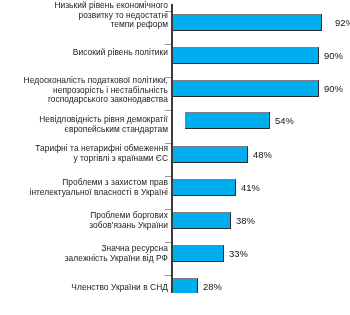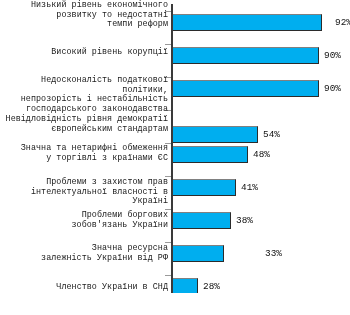--- a/index.html
+++ b/index.html
@@ -5,21 +5,21 @@
   html, body {
     margin: 0;
     padding: 0;
     background: #ffffff;
   }
   #chart-root {
     position: relative;
     width: 350px;
     height: 293px;
     background: #ffffff;
-    font-family: Liberation Mono, monospace;
+    font-family: Liberation Sans, sans-serif;
     overflow: hidden;
   }
 
   
   .plot-area {
     position: absolute;
     left: 0;
     top: 0;
     width: 350px;
     height: 315px;
@@ -108,48 +108,48 @@
       <div class="cat-label" style="top:1px;">Низький рівень економічного
 розвитку то недостатні
 темпи реформ</div>
       <div class="bar-wrap" style="top:14px;gap:8px;">
         <div class="bar" style="width:149px;"></div>
         <div class="value-label">92%</div>
       </div>
     </div>
 
     <div class="row" style="top:0px;">
-      <div class="cat-label" style="top:48px;">Високий рівень корупції</div>
+      <div class="cat-label" style="top:48px;">Високий рівень політики</div>
       <div class="bar-wrap" style="top:47px;">
         <div class="bar" style="width:146px;"></div>
         <div class="value-label">90%</div>
       </div>
     </div>
 
     <div class="row" style="top:0px;">
       <div class="cat-label" style="top:76px;">Недосконалість податкової політики,
 непрозорість і нестабільність
 господарського законодавства</div>
       <div class="bar-wrap" style="top:80px;">
         <div class="bar" style="width:146px;"></div>
         <div class="value-label">90%</div>
       </div>
     </div>
 
     <div class="row" style="top:0px;">
       <div class="cat-label" style="top:115px;">Невідловідність рівня демократії
 європейським стандартам</div>
-      <div class="bar-wrap" style="top:126px;">
+      <div class="bar-wrap" style="top:112px;padding-left:12px;">
         <div class="bar" style="width:85px;"></div>
         <div class="value-label">54%</div>
       </div>
     </div>
 
     <div class="row" style="top:0px;">
-      <div class="cat-label" style="top:144px;">Значна та нетарифні обмеження
+      <div class="cat-label" style="top:144px;">Тарифні та нетарифні обмеження
 у торгівлі з країнами ЄС</div>
       <div class="bar-wrap" style="top:146px;justify-content:center;">
         <div class="bar" style="width:75px;"></div>
         <div class="value-label">48%</div>
       </div>
     </div>
 
     <div class="row" style="top:0px;">
       <div class="cat-label" style="top:178px;text-align:right;">Проблеми з захистом прав
 інтелектуальної власності в Україні</div>
@@ -164,21 +164,21 @@
 зобов'язань України</div>
       <div class="bar-wrap" style="top:212px;">
         <div class="bar" style="width:58px;"></div>
         <div class="value-label">38%</div>
       </div>
     </div>
 
     <div class="row" style="top:0px;">
       <div class="cat-label" style="top:244px;">Значна ресурсна
 залежність України від РФ</div>
-      <div class="bar-wrap" style="top:245px;gap:36px;">
+      <div class="bar-wrap" style="top:245px;">
         <div class="bar" style="width:51px;"></div>
         <div class="value-label">33%</div>
       </div>
     </div>
 
     <div class="row" style="top:0px;">
       <div class="cat-label" style="top:283px;">Членство України в СНД</div>
       <div class="bar-wrap" style="top:278px;">
         <div class="bar" style="width:25px;"></div>
         <div class="value-label">28%</div>

